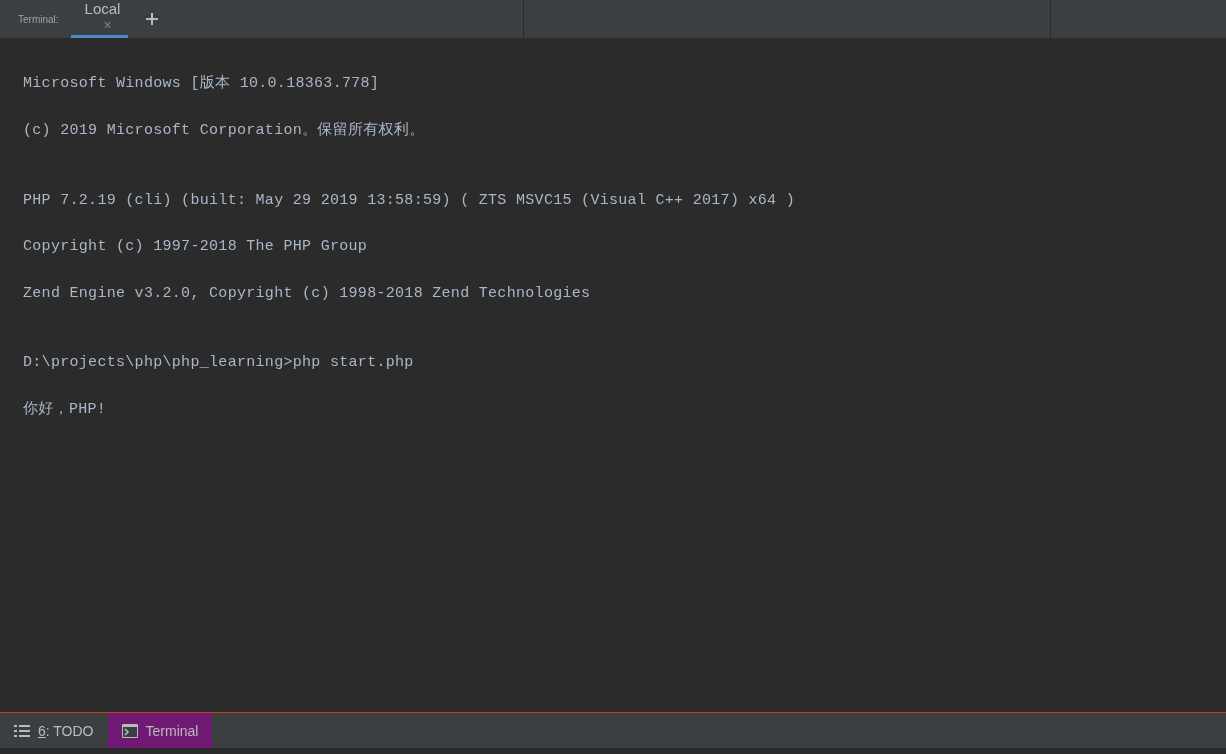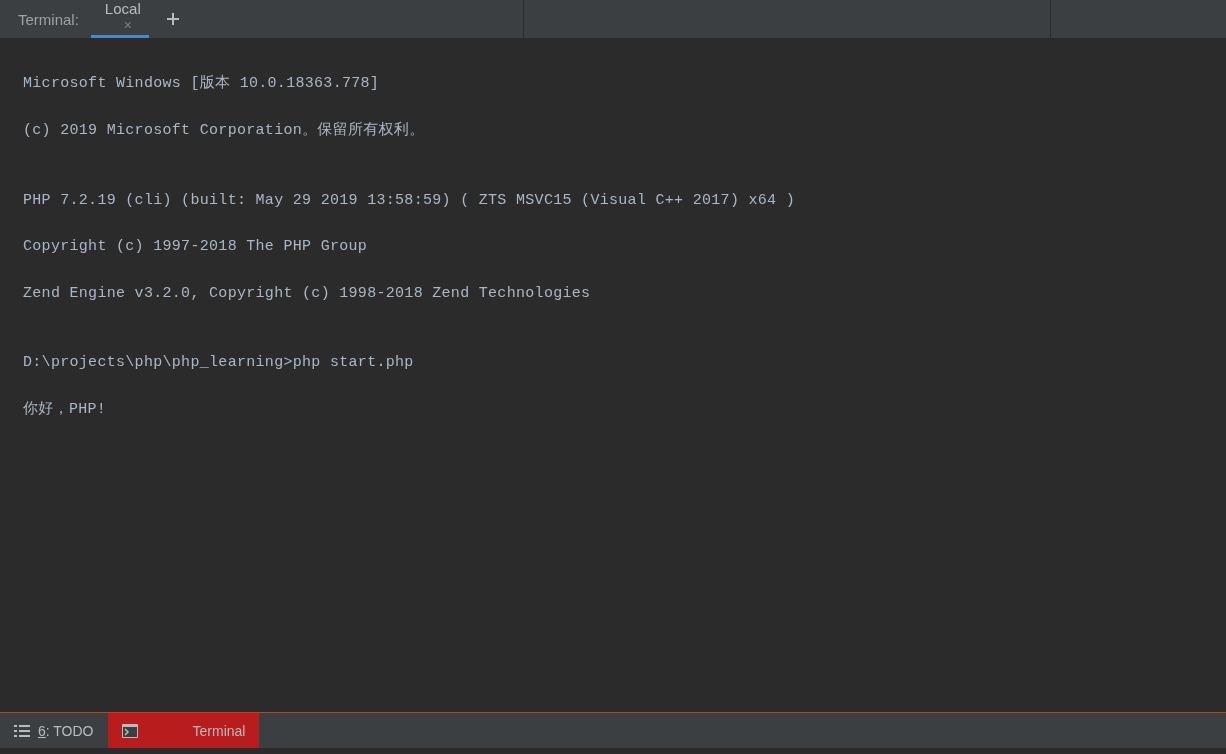--- a/index.html
+++ b/index.html
@@ -24,21 +24,21 @@
       border-bottom: 1px solid #2b2b2b;
       position: relative;
     }
     .top-bar-left {
       display: flex;
       align-items: center;
       height: 100%;
     }
     .panel-label {
       color: #a0a0a0;
-      font-size: 15px;
+      font-size: 10px;
       font-family: Arial, sans-serif;
       padding: 0 12px 0 18px;
       height: 100%;
       display: flex;
       align-items: center;
     }
     .tab-container {
       display: flex;
       align-items: flex-end;
       height: 100%;
@@ -119,22 +119,21 @@
       display: flex;
       align-items: center;
       padding: 0 14px;
       height: 100%;
       color: #bbbbbb;
       font-size: 14px;
       font-family: Arial, sans-serif;
       cursor: pointer;
     }
     .bottom-item.active {
-      background: #b91c1c;
-      gap: 47px;
+      background: #701a75;
     }
     .bottom-icon {
       margin-right: 8px;
       display: flex;
       align-items: center;
     }
     .underline {
       text-decoration: underline;
     }
     svg {

